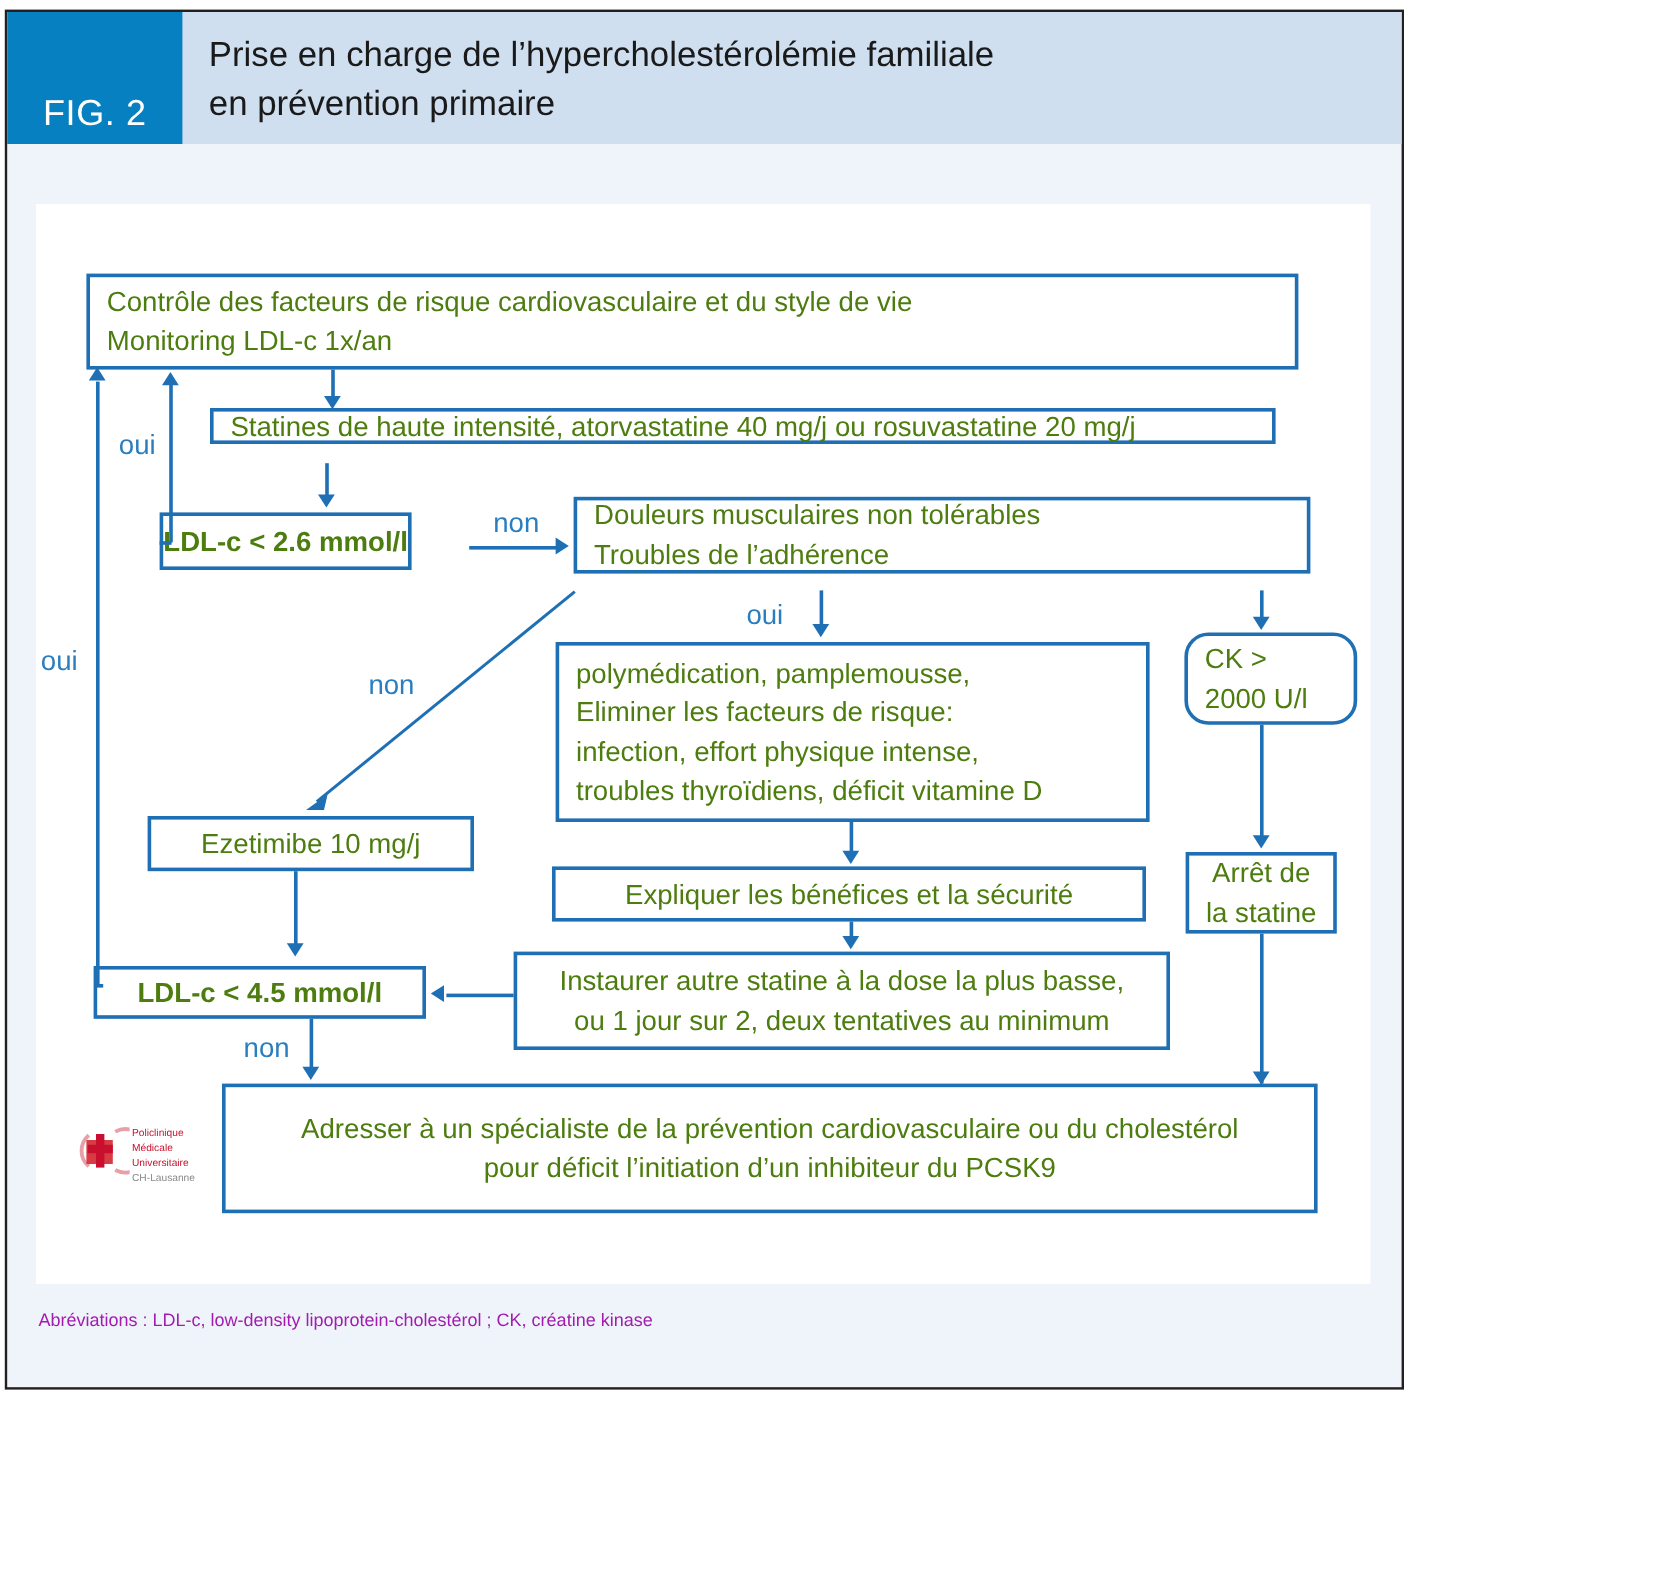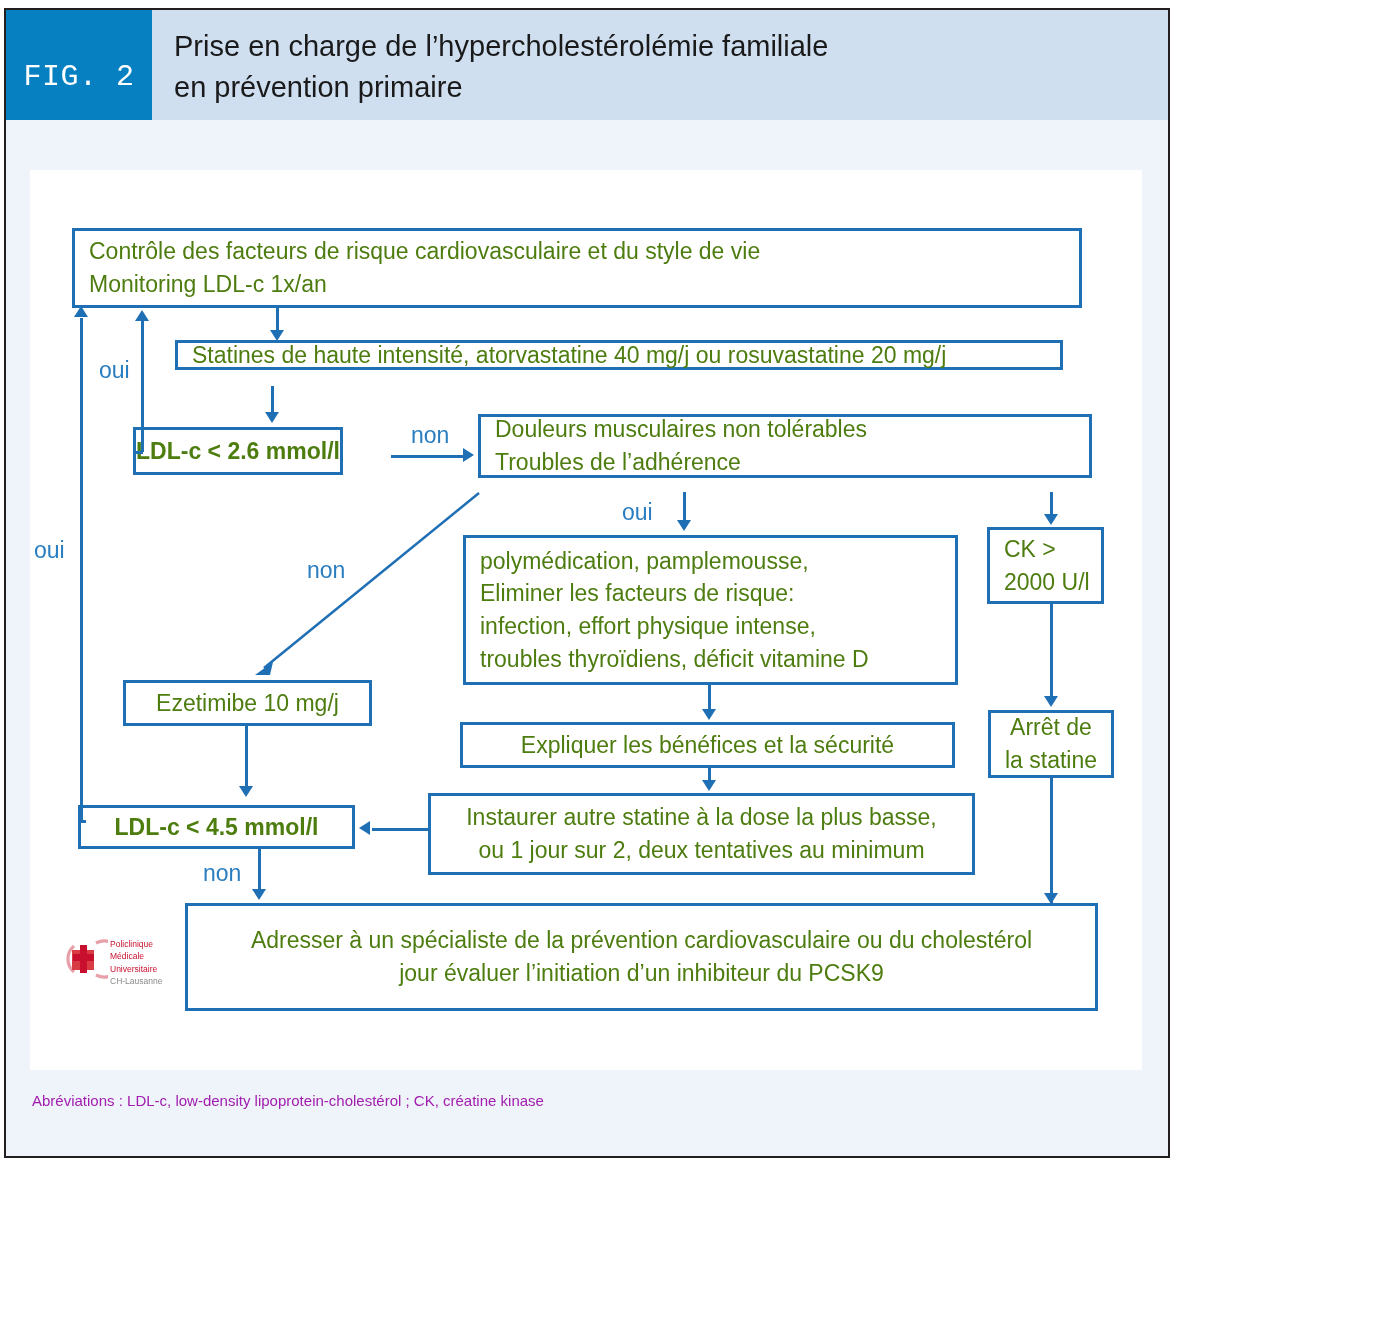--- a/index.html
+++ b/index.html
@@ -36,25 +36,24 @@
     display: flex;
     align-items: stretch;
   }
   #fig-tag {
     width: 146px;
     background: #0680c0;
     color: #ffffff;
     display: flex;
     align-items: flex-end;
     justify-content: center;
-    padding-bottom: 26px;
+    padding-bottom: 8px;
     box-sizing: border-box;
     font-size: 30px;
     letter-spacing: 0.5px;
-    font-family: Liberation Mono, monospace;
   }
   #fig-title {
     flex: 1;
     padding: 16px 0 0 22px;
     box-sizing: border-box;
     color: #1a1a1a;
     font-size: 29px;
     line-height: 1.42;
   }
   #fig-title div { white-space: nowrap; }
@@ -191,33 +190,33 @@
 
 <div class="fbox center bold" style="left:133px; top:427px; width:210px; height:48px;">
   <div class="ln">LDL-c &lt; 2.6 mmol/l</div>
 </div>
 
 <div class="fbox pad-l" style="left:478px; top:414px; width:614px; height:64px;">
   <div class="ln">Douleurs musculaires non tolérables</div>
   <div class="ln">Troubles de l’adhérence</div>
 </div>
 
-<div class="fbox pad-l" style="left:987px; top:527px; width:117px; height:77px;">
+<div class="fbox pad-l" style="left:987px; top:527px; width:144px; height:77px;border-radius:20px;">
   <div class="ln">CK &gt;</div>
   <div class="ln">2000 U/l</div>
 </div>
 
 <div class="fbox pad-l" style="left:463px; top:535px; width:495px; height:150px;">
   <div class="ln">polymédication, pamplemousse,</div>
   <div class="ln">Eliminer les facteurs de risque:</div>
   <div class="ln">infection, effort physique intense,</div>
   <div class="ln">troubles thyroïdiens, déficit vitamine D</div>
 </div>
 
-<div class="fbox center" style="left:123px; top:680px; width:249px; height:46px;">
+<div class="fbox center" style="left:123px; top:680px; width:272px; height:46px;">
   <div class="ln">Ezetimibe 10 mg/j</div>
 </div>
 
 <div class="fbox center" style="left:460px; top:722px; width:495px; height:46px;">
   <div class="ln">Expliquer les bénéfices et la sécurité</div>
 </div>
 
 <div class="fbox center" style="left:988px; top:710px; width:126px; height:68px;">
   <div class="ln">Arrêt de</div>
   <div class="ln">la statine</div>
@@ -227,21 +226,21 @@
   <div class="ln">Instaurer autre statine à la dose la plus basse,</div>
   <div class="ln">ou 1 jour sur 2, deux tentatives au minimum</div>
 </div>
 
 <div class="fbox center bold" style="left:78px; top:805px; width:277px; height:44px;">
   <div class="ln">LDL-c &lt; 4.5 mmol/l</div>
 </div>
 
 <div class="fbox center" style="left:185px; top:903px; width:913px; height:108px;">
   <div class="ln">Adresser à un spécialiste de la prévention cardiovasculaire ou du cholestérol</div>
-  <div class="ln">jour évaluer l’initiation d’un inhibiteur du PCSK9</div>
+  <div class="ln">pour déficit l’initiation d’un inhibiteur du PCSK9</div>
 </div>
 
 <div class="vline" style="left:276px; top:308px; height:26px;"></div>
 <div class="arrow arrow-down" style="left:270px; top:330px;"></div>
 
 <div class="vline" style="left:271px; top:386px; height:29px;"></div>
 <div class="arrow arrow-down" style="left:265px; top:412px;"></div>
 
 <div class="hline" style="left:391px; top:455px; width:74px;"></div>
 <div class="arrow arrow-right" style="left:463px; top:448px;"></div>

